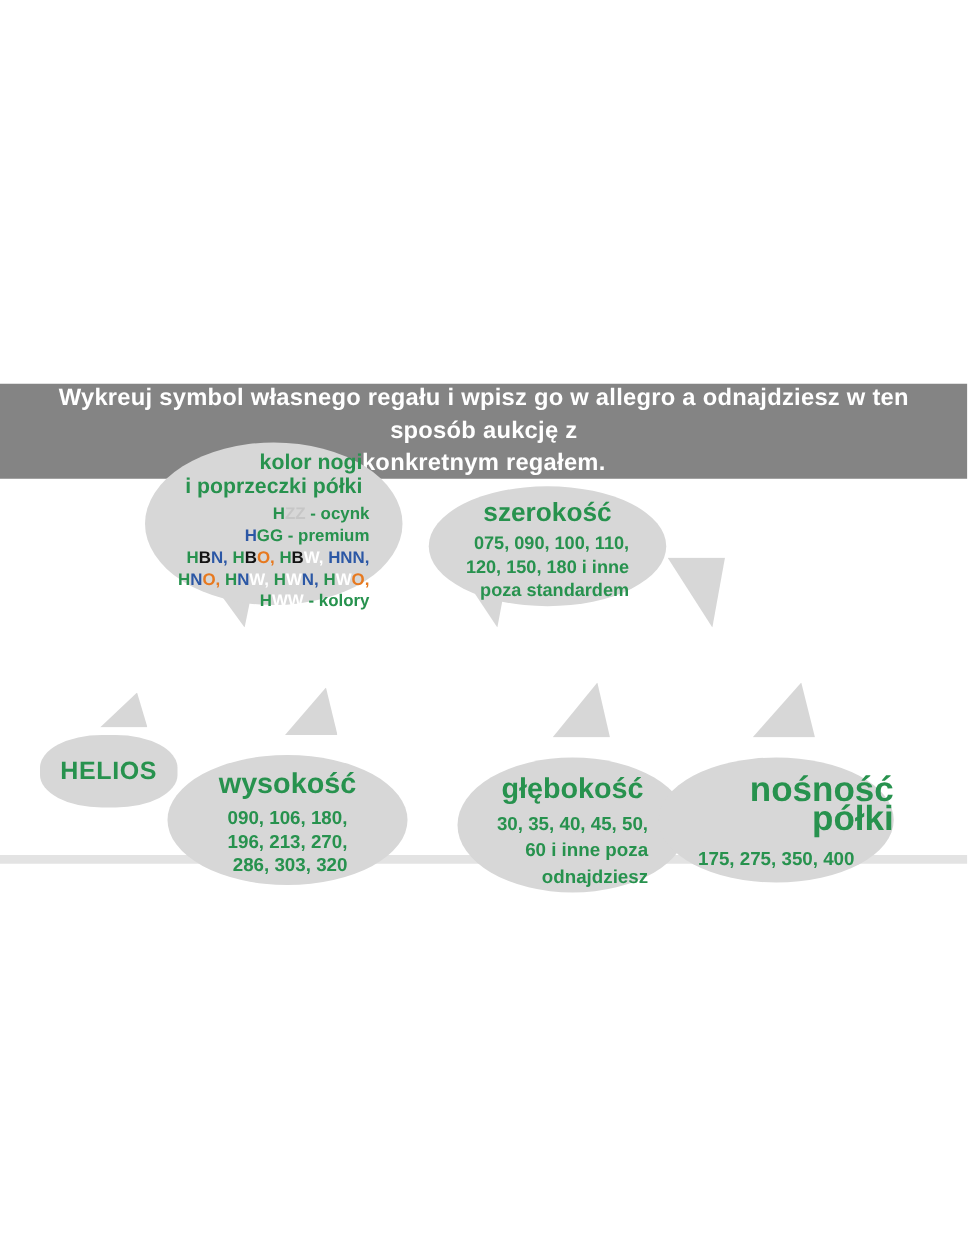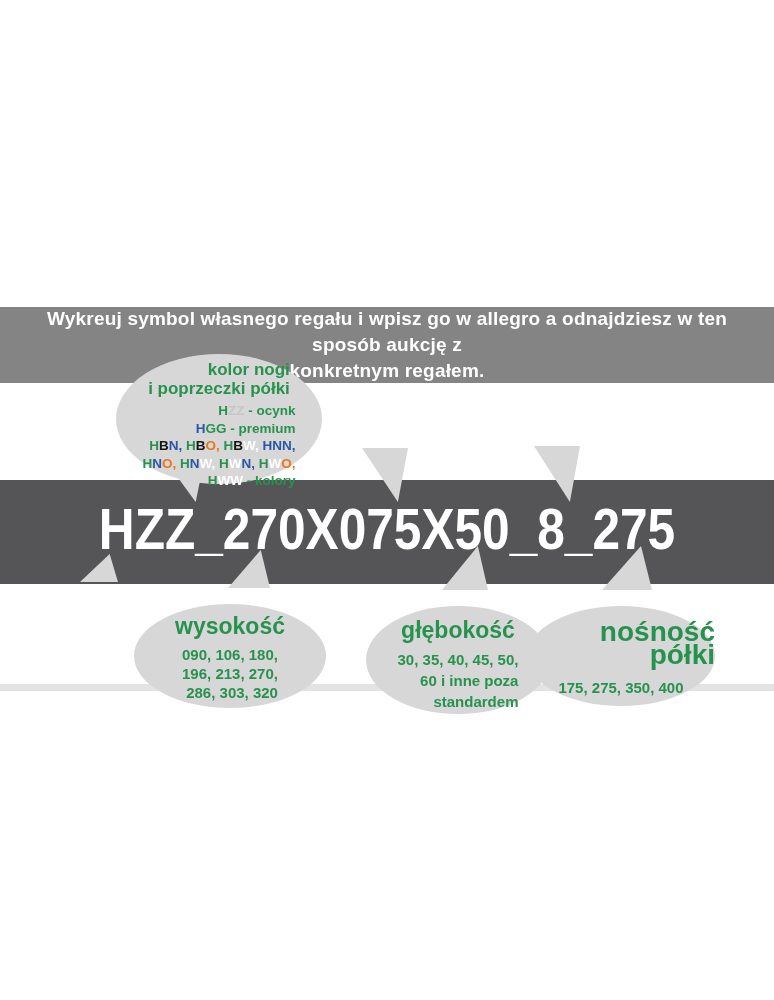--- a/index.html
+++ b/index.html
@@ -74,23 +74,20 @@
 
 <div class="stage">
 
   <div class="banner">
     <div class="banner-text">
       <div>Wykreuj symbol własnego regału i wpisz go w allegro a odnajdziesz w ten sposób aukcję z</div>
       <div>konkretnym regałem.</div>
     </div>
   </div>
 
-  <div class="code-band">
-    <div class="code-text">HZZ_270X075X50_8_275</div>
-  </div>
 
   <div class="stripe"></div>
 
   <div class="tail tail-down t-kolor"></div>
   <div class="tail tail-down t-szer"></div>
   <div class="tail tail-down t-ilosc"></div>
   <div class="tail tail-up t-helios"></div>
   <div class="tail tail-up t-wys"></div>
   <div class="tail tail-up t-gleb"></div>
   <div class="tail tail-up t-nos"></div>
@@ -102,38 +99,49 @@
     </div>
     <div class="codes">
       <div class="cline"><span class="c-green">H</span><span class="c-silver">ZZ</span><span class="c-green"> - ocynk</span></div>
       <div class="cline"><span class="c-blue">H</span><span class="c-green">GG</span><span class="c-green"> - premium</span></div>
       <div class="cline"><span class="c-green">H</span><span class="c-black">B</span><span class="c-blue">N, </span><span class="c-green">H</span><span class="c-black">B</span><span class="c-orange">O, </span><span class="c-green">H</span><span class="c-black">B</span><span class="c-white">W, </span><span class="c-blue">HNN,</span></div>
       <div class="cline"><span class="c-green">H</span><span class="c-blue">N</span><span class="c-orange">O, </span><span class="c-green">H</span><span class="c-blue">N</span><span class="c-white">W, </span><span class="c-green">H</span><span class="c-white">W</span><span class="c-blue">N, </span><span class="c-green">H</span><span class="c-white">W</span><span class="c-orange">O,</span></div>
       <div class="cline"><span class="c-green">H</span><span class="c-white">WW</span><span class="c-green"> - kolory</span></div>
     </div>
   </div>
 
+  <div class="bubble b-szer">
+    <div class="title">szerokość</div>
+    <div class="lines">
+      <div class="line">075, 090, 100, 110,</div>
+      <div class="line">120, 150, 180  i inne</div>
+      <div class="line">poza standardem</div>
+    </div>
+  </div>
 
 
+  <div class="bubble b-helios">
+    <div class="title">HELIOS</div>
+  </div>
 
   <div class="bubble b-wys">
     <div class="title">wysokość</div>
     <div class="lines">
       <div class="line">090, 106, 180,</div>
       <div class="line">196, 213, 270,</div>
       <div class="line">286, 303, 320</div>
     </div>
   </div>
 
   <div class="bubble b-gleb">
     <div class="title">głębokość</div>
     <div class="lines">
       <div class="line">30, 35, 40, 45, 50,</div>
       <div class="line">60 i inne poza</div>
-      <div class="line">standardem</div>
+      <div class="line">odnajdziesz</div>
     </div>
   </div>
 
   <div class="bubble b-nos">
     <div class="title">nośność półki</div>
     <div class="lines">
       <div class="line">175, 275, 350, 400</div>
     </div>
   </div>
 

